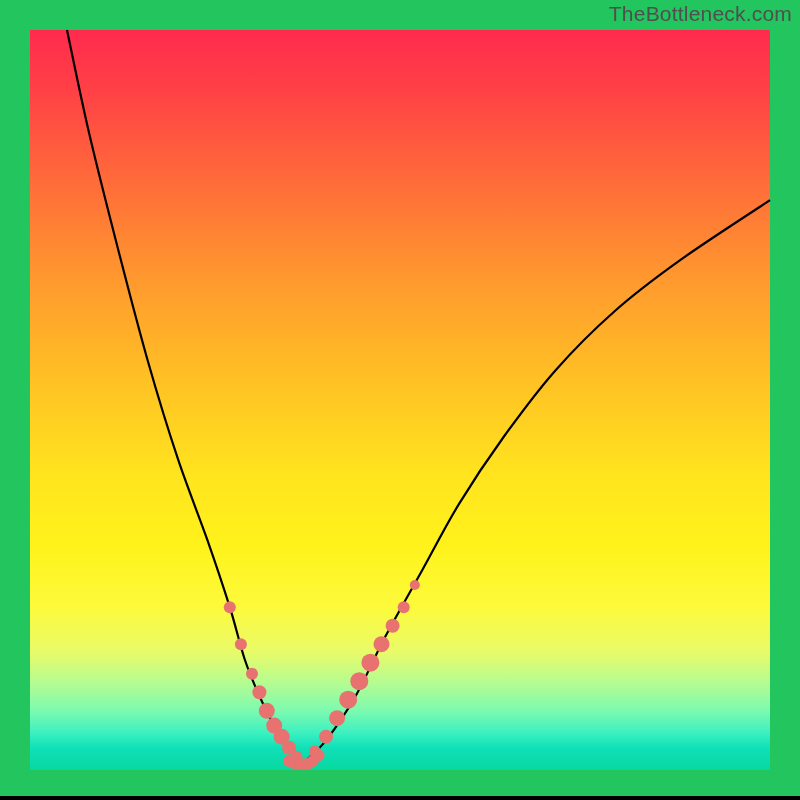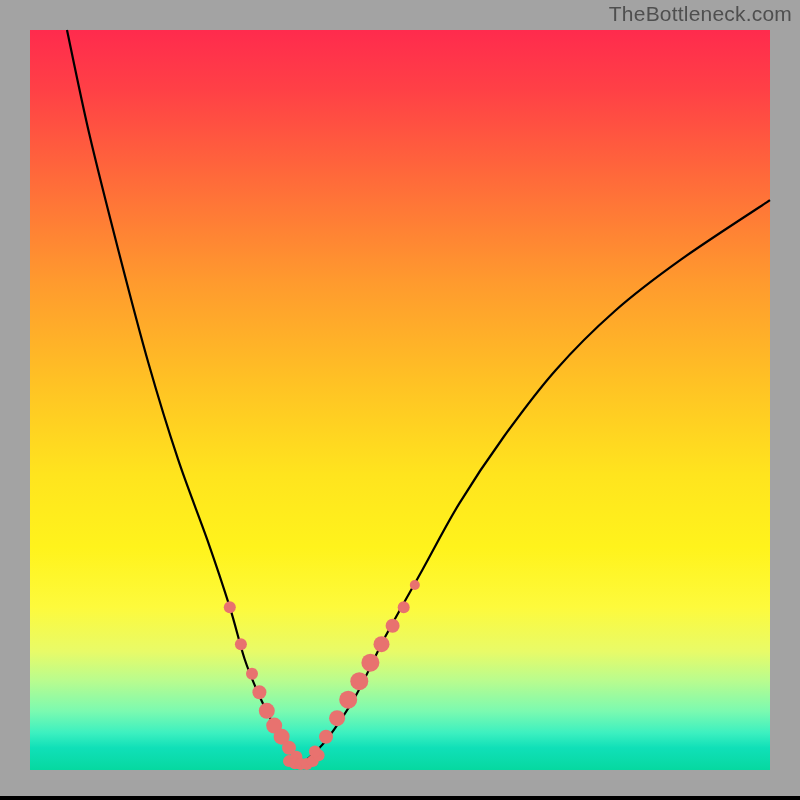--- a/index.html
+++ b/index.html
@@ -8,21 +8,21 @@
     width: 800px;
     height: 800px;
     overflow: hidden;
     background: #000;
     font-family: Arial, Helvetica, sans-serif;
   }
   .frame {
     position: absolute;
     left: 0; top: 0;
     width: 800px; height: 796px;
-    background: #a3a3a3;
+    background: #22c55e;
   }
   .plot {
     position: absolute;
     left: 30px;
     top: 30px;
     width: 740px;
     height: 740px;
     
     background: linear-gradient(to bottom,
       #ff2b4d 0%,

